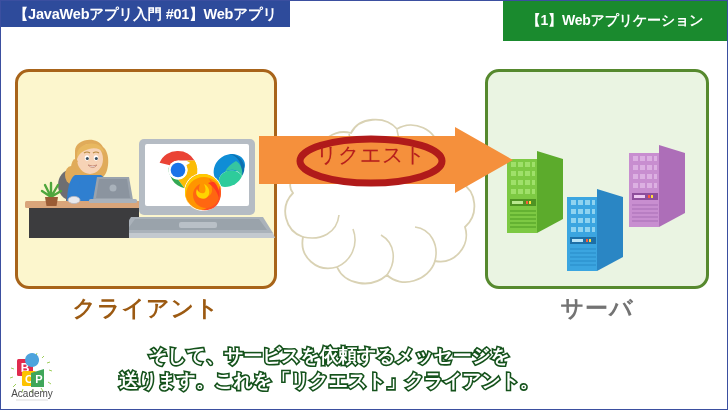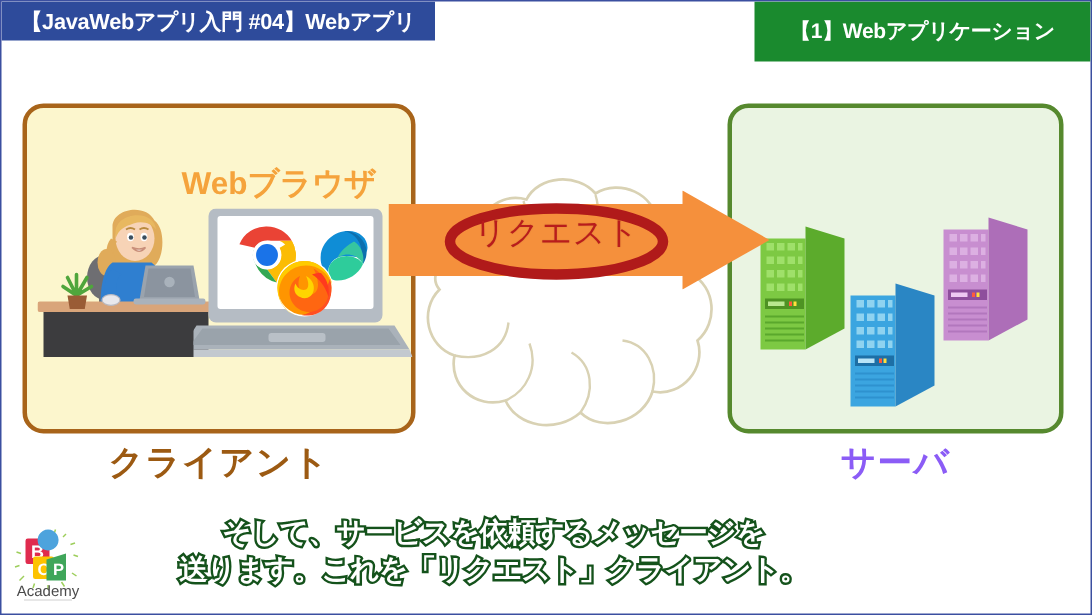--- a/index.html
+++ b/index.html
@@ -66,21 +66,21 @@
   .server-box {
     position: absolute; left: 484px; top: 68px;
     width: 224px; height: 220px;
     background: #eaf4e2;
     border: 3px solid #56892e;
     border-radius: 14px;
   }
   .server-caption {
     position: absolute; left: 484px; top: 292px;
     width: 224px; text-align: center;
-    font-size: 23px; font-weight: bold; color: #8b5cf6;
+    font-size: 23px; font-weight: bold; color: #737373;
     letter-spacing: 1px;
   }
 
   
   .arrow-wrap { position: absolute; left: 258px; top: 126px; }
   .req-label {
     position: absolute; left: 300px; top: 140px;
     width: 140px; text-align: center;
     font-size: 21px; font-weight: normal; color: #b91c1c;
     letter-spacing: 0.5px; z-index: 6;
@@ -120,21 +120,21 @@
     <path d="M86,25 C92,42 84,58 64,62" fill="none" stroke="#d9d2b4" stroke-width="1.6"></path>
     <path d="M134,21 C140,40 128,56 106,58" fill="none" stroke="#d9d2b4" stroke-width="1.6"></path>
     <path d="M176,41 C178,60 164,72 146,70" fill="none" stroke="#d9d2b4" stroke-width="1.6"></path>
     <path d="M40,128 C58,132 74,124 76,106" fill="none" stroke="#d9d2b4" stroke-width="1.6"></path>
     <path d="M74,158 C88,152 96,136 90,120" fill="none" stroke="#d9d2b4" stroke-width="1.6"></path>
     <path d="M124,166 C134,152 132,134 118,126" fill="none" stroke="#d9d2b4" stroke-width="1.6"></path>
     <path d="M172,152 C176,136 168,120 152,118" fill="none" stroke="#d9d2b4" stroke-width="1.6"></path>
   </svg>
 
   <div class="hdr-left">
-    <span>【JavaWebアプリ入門 #04】Webアプリ</span>
+    <span>【JavaWebアプリ入門 #01】Webアプリ</span>
   </div>
   <div class="hdr-right">
     <span>【1】Webアプリケーション</span>
   </div>
 
   <div class="client-box"></div>
 
   <svg class="art" style="left:24px; top:128px;" width="118" height="112" viewBox="0 0 118 112">
 
     <ellipse cx="45" cy="56" rx="12" ry="15" fill="#6e6e72"></ellipse>
@@ -220,21 +220,20 @@
                C2,30 8,36 15,37.6 C6.6,36 1,28 1,19 C1,9 9,1 19,1 Z" fill="#ffcb00"></path>
       <path d="M36,13 C38,20 37,28 32,33 C28,37 22,38 17,37 C24,36 29,31 31,25 C33,20 35,16 36,13 Z" fill="#ff4f22"></path>
       <path d="M25,6 C31,9 35,15 35,22 C35,29 29,35 22,35 C15,35 9,29 9,22
                C9,17 12,13 16,11 C14,16 15,21 19,23 C24,25 28,22 28,17 C28,12 26,8 25,6 Z" fill="#ff6611"></path>
       <path d="M20,11 C24,13 26,17 25,21 C24,25 20,27 16,25 C13,24 11,20 13,16
                C14,19 17,21 20,20 C22,19 22,15 20,11 Z" fill="#ffd400"></path>
       <path d="M30,9 C34,13 36,19 35,25 C33,18 29,13 24,10 C26,9 28,9 30,9 Z" fill="#ff3a1e"></path>
     </g>
   </svg>
 
-  <div class="browser-label">Webブラウザ</div>
   <div class="client-caption">クライアント</div>
 
   <div class="server-box"></div>
 
   <svg class="art" style="left:500px; top:140px;" width="192" height="132" viewBox="0 0 192 132">
 
     <g>
       <path d="M6,16 L34,6 L62,16 L62,82 L34,94 L6,82 Z" fill="#6ec13a" opacity="0"></path>
       <rect x="6" y="18" width="30" height="74" fill="#7dc943"></rect>
       <path d="M36,10 L62,18 L62,78 L36,92 Z" fill="#5cab2c"></path>

